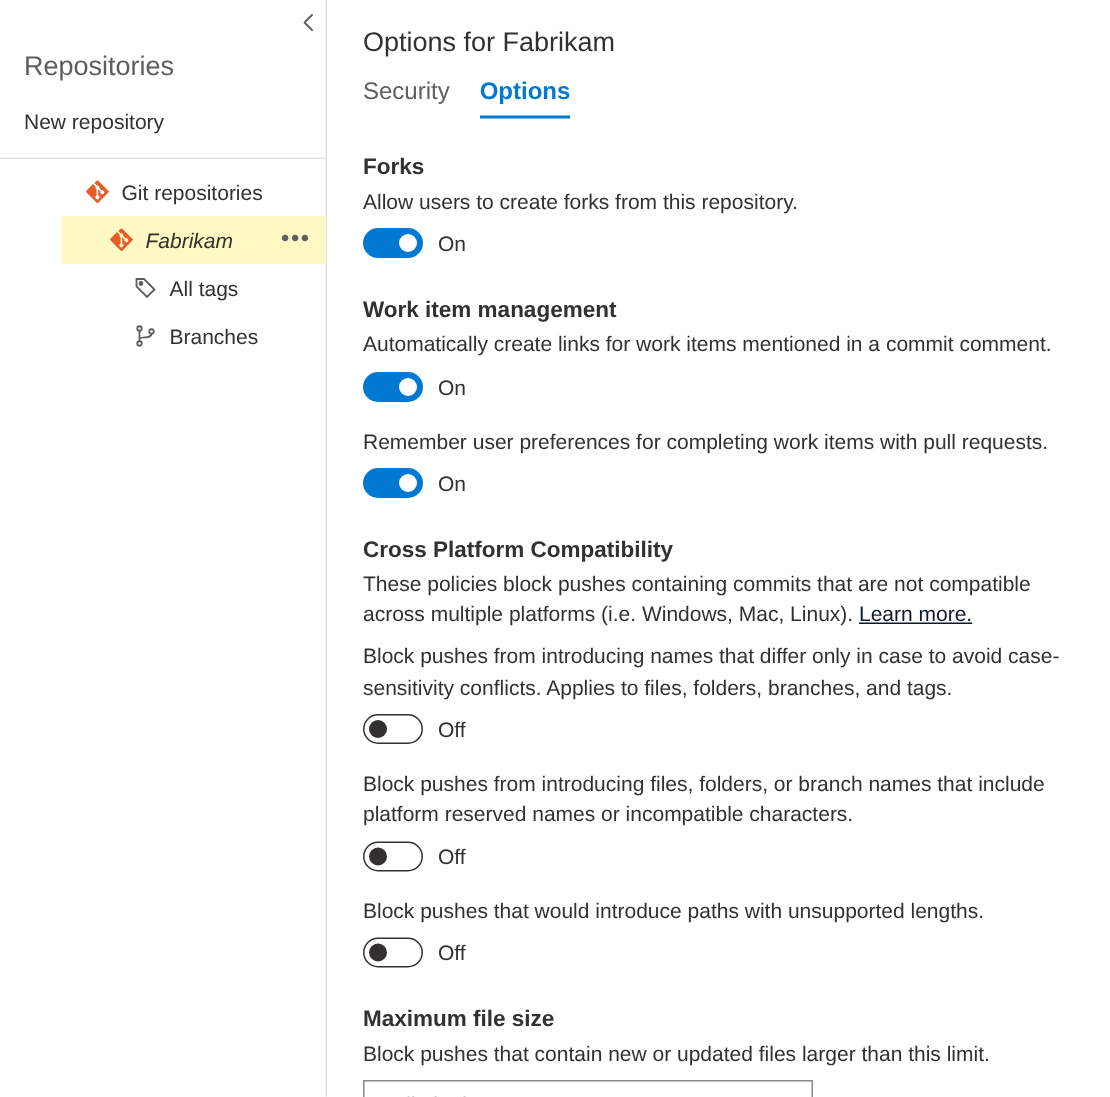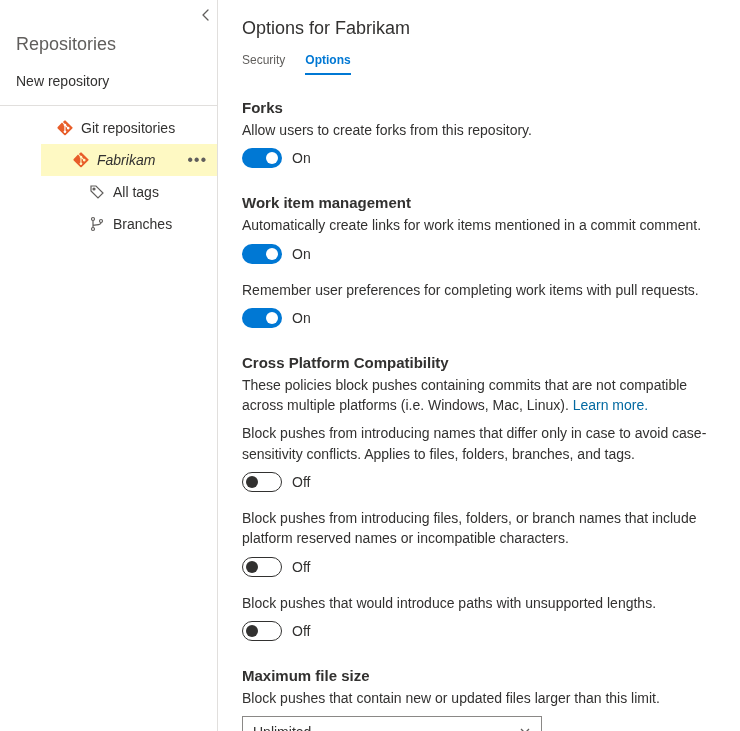--- a/index.html
+++ b/index.html
@@ -75,21 +75,21 @@
       color: #323130;
       margin-bottom: 14px;
     }
     .tabs {
       display: flex;
       gap: 20px;
       border-bottom: none;
       margin-bottom: 24px;
     }
     .tab {
-      font-size: 12px;
+      font-size: 16px;
       padding-bottom: 6px;
       cursor: pointer;
       color: #605e5c;
     }
     .tab.active {
       color: #0078d4;
       font-weight: 600;
       border-bottom: 2px solid #0078d4;
     }
     .section { margin-bottom: 26px; }
@@ -99,21 +99,22 @@
       color: #323130;
       margin-bottom: 4px;
     }
     .section-desc {
       font-size: 14px;
       color: #323130;
       line-height: 1.45;
       margin-bottom: 8px;
     }
     .section-desc .learn {
-      color: #0369a1;
+      color: #0f172a;
+      text-decoration: underline;
       cursor: pointer;
     }
     .toggle-row {
       display: flex;
       align-items: center;
       gap: 10px;
       margin-bottom: 16px;
     }
     .toggle {
       width: 40px;

